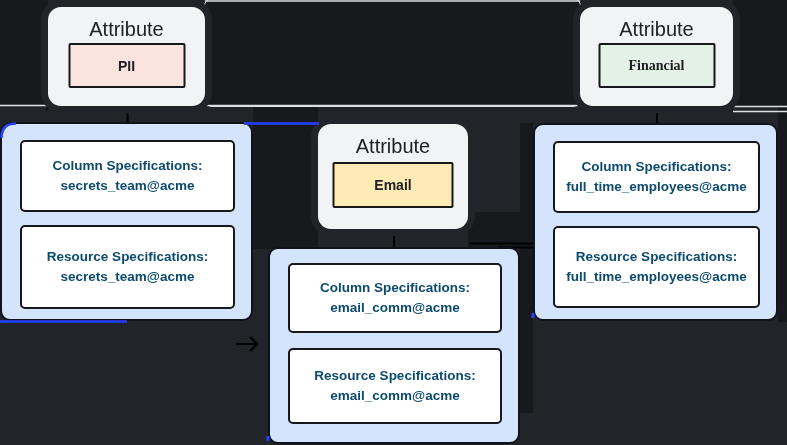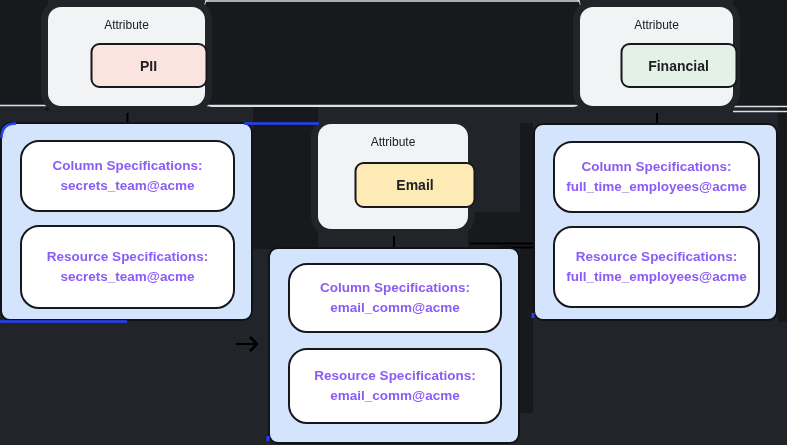--- a/index.html
+++ b/index.html
@@ -12,39 +12,39 @@
   .panel.outlined{border:1px solid #dcdfe3;}
 
   
   .layer{position:absolute;left:0;top:0;width:787px;height:445px;pointer-events:none;}
   .underlay{z-index:2;}
   .overlay{z-index:9;}
 
   
   .attr-node{position:absolute;z-index:5;background:#f1f3f4;border-radius:13px;
     box-shadow:0 0 0 7px #212429;text-align:center;}
-  .attr-node .attr-label{margin-top:11px;font-size:12px;color:#202124;}
+  .attr-node .attr-label{margin-top:11px;font-size:20px;color:#202124;}
   .pill{position:absolute;left:50%;transform:translateX(-50%);
-    border:2px solid #17181b;border-radius:9px;display:flex;align-items:center;justify-content:center;
-    font-weight:700;font-size:14px;color:#202124;margin-left:22px;}
+    border:2px solid #17181b;border-radius:2px;display:flex;align-items:center;justify-content:center;
+    font-weight:700;font-size:14px;color:#202124;}
   .attr-pii{left:48px;top:7px;width:157px;height:99px;}
   .attr-pii .pill{top:36px;width:117px;height:45px;}
   .attr-financial{left:580px;top:7px;width:153px;height:99px;}
-  .attr-financial .pill{top:36px;width:117px;height:45px;}
+  .attr-financial .pill{top:36px;width:117px;height:45px;font-family:Liberation Serif, serif;}
   .attr-email{left:318px;top:124px;width:150px;height:105px;}
   .attr-email .pill{top:38px;width:121px;height:46px;}
 
   
   .spec-container{position:absolute;z-index:5;background:#d4e4fc;border:2px solid #10131a;border-radius:10px;}
   .spec-left{left:0;top:122px;width:253px;height:199px;}
   .spec-middle{left:268px;top:247px;width:252px;height:197px;}
   .spec-right{left:533px;top:123px;width:245px;height:198px;}
-  .spec-box{position:absolute;left:18px;background:#ffffff;border:2px solid #17181b;border-radius:19px;
+  .spec-box{position:absolute;left:18px;background:#ffffff;border:2px solid #17181b;border-radius:5px;
     display:flex;flex-direction:column;align-items:center;justify-content:center;
-    font-weight:700;font-size:13.5px;color:#8b5cf6;text-align:center;line-height:1.5;padding:4px 6px;}
+    font-weight:700;font-size:13.5px;color:#0c4a6e;text-align:center;line-height:1.5;padding:4px 6px;}
   .spec-left  .box-col{top:16px;width:215px;height:72px;}
   .spec-left  .box-res{top:101px;width:215px;height:84px;}
   .spec-middle .box-col{top:14px;width:214px;height:70px;}
   .spec-middle .box-res{top:99px;width:214px;height:76px;}
   .spec-right .box-col{top:16px;width:207px;height:72px;}
   .spec-right .box-res{top:101px;width:207px;height:82px;}
 </style>
 </head>
 <body>
 

